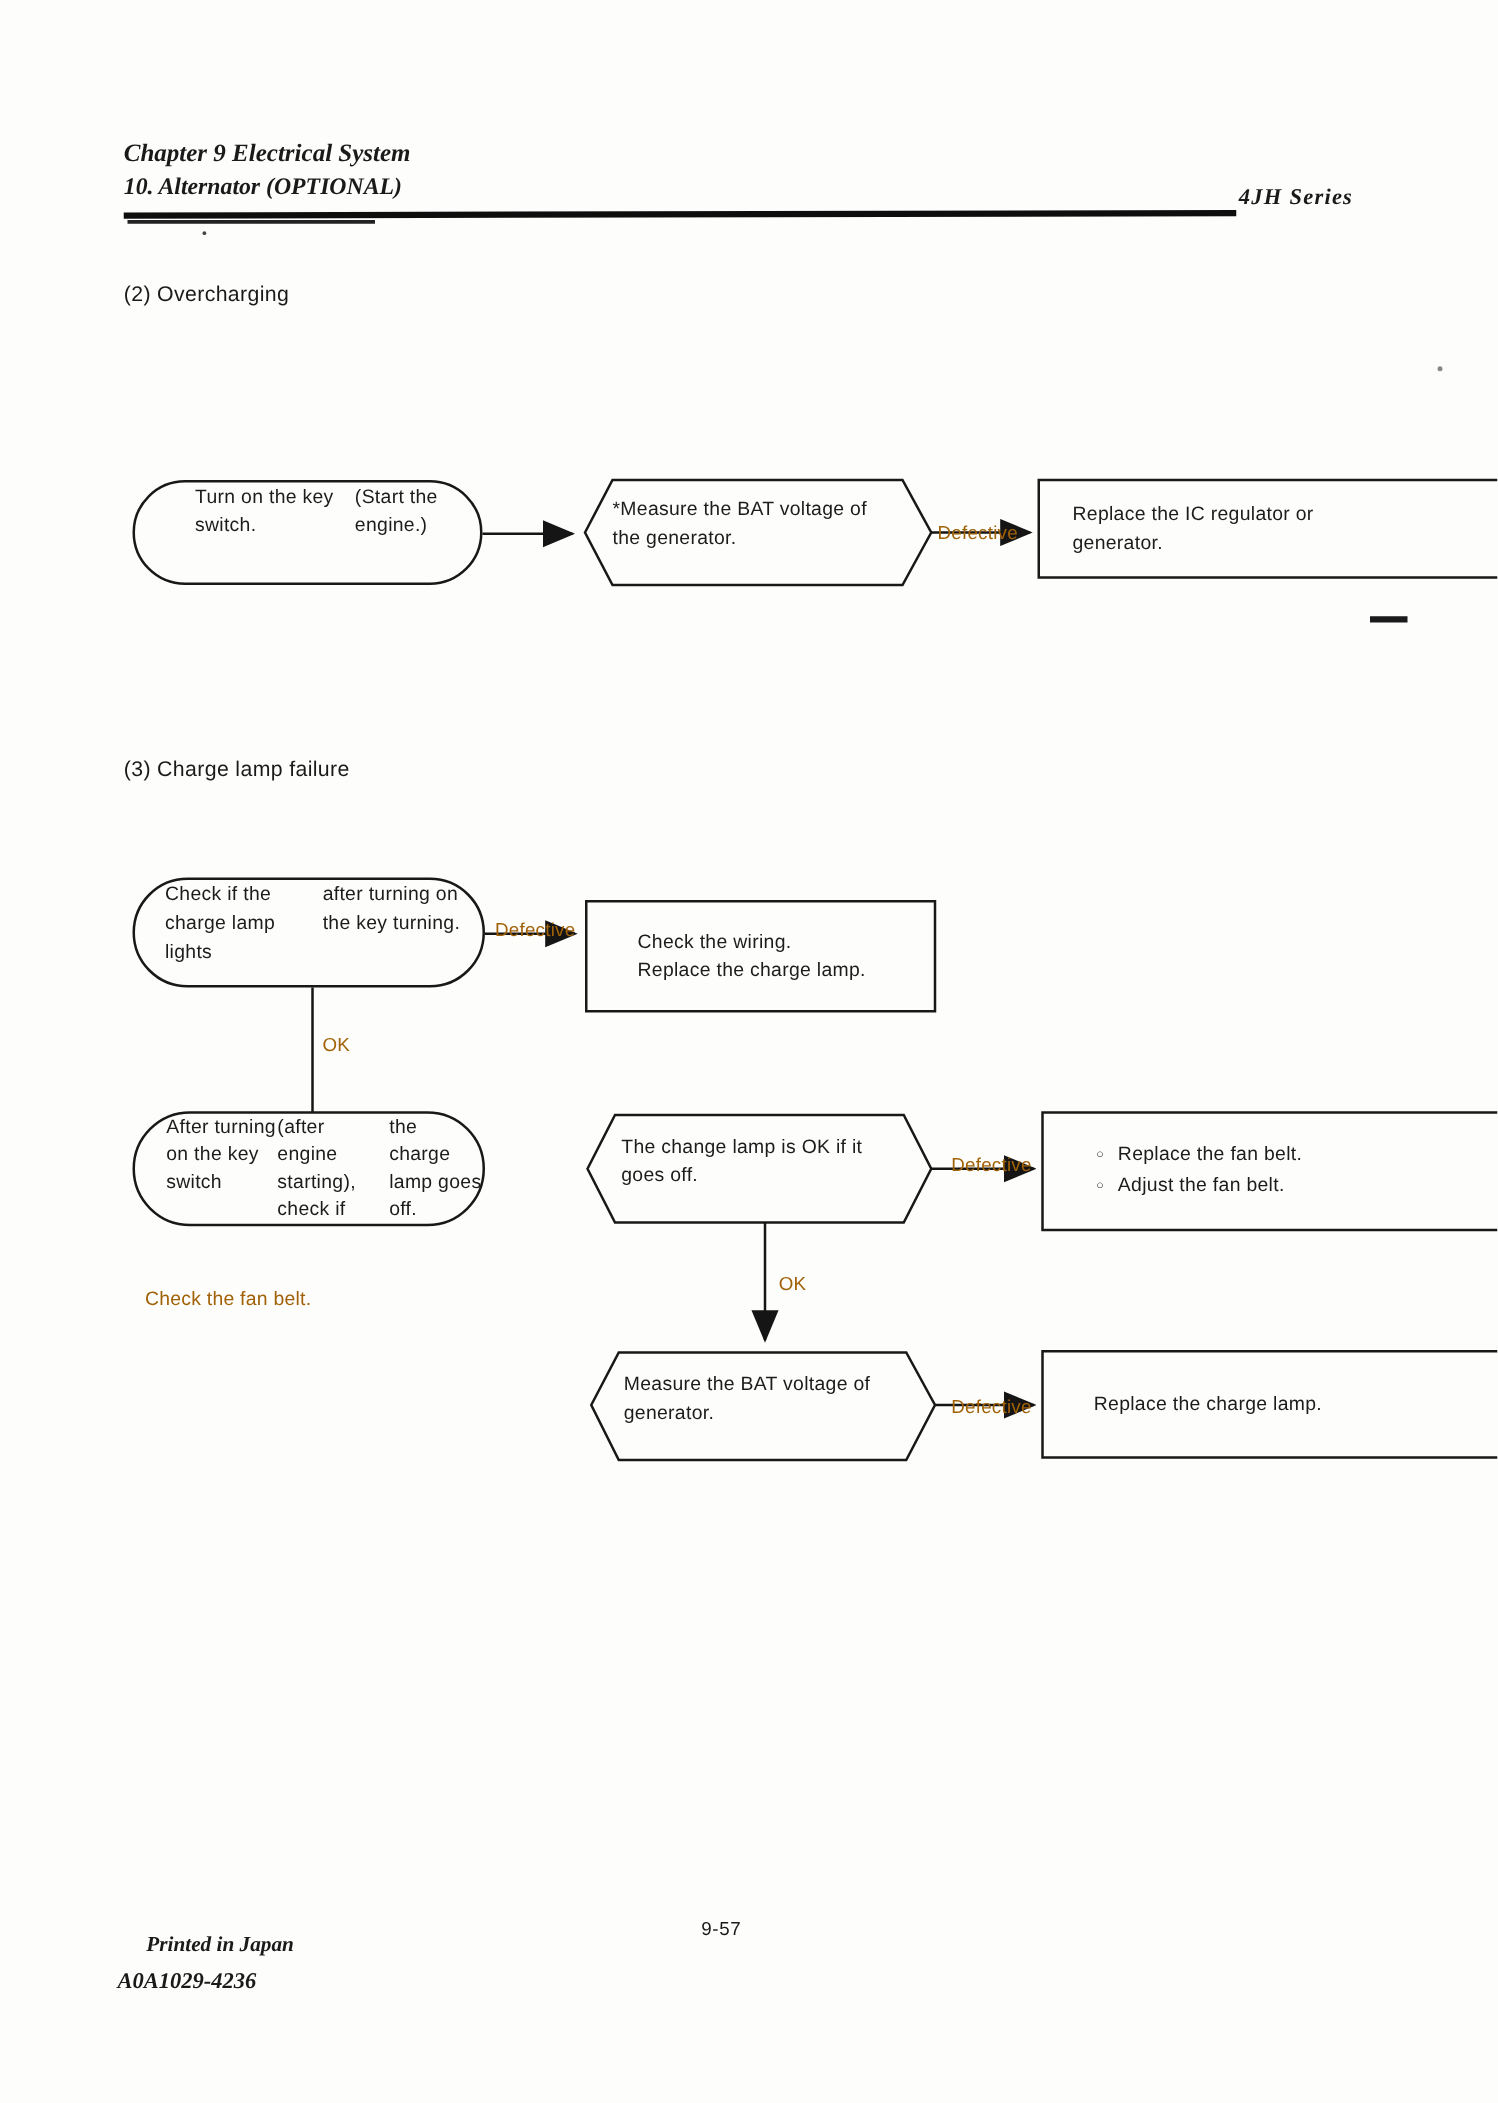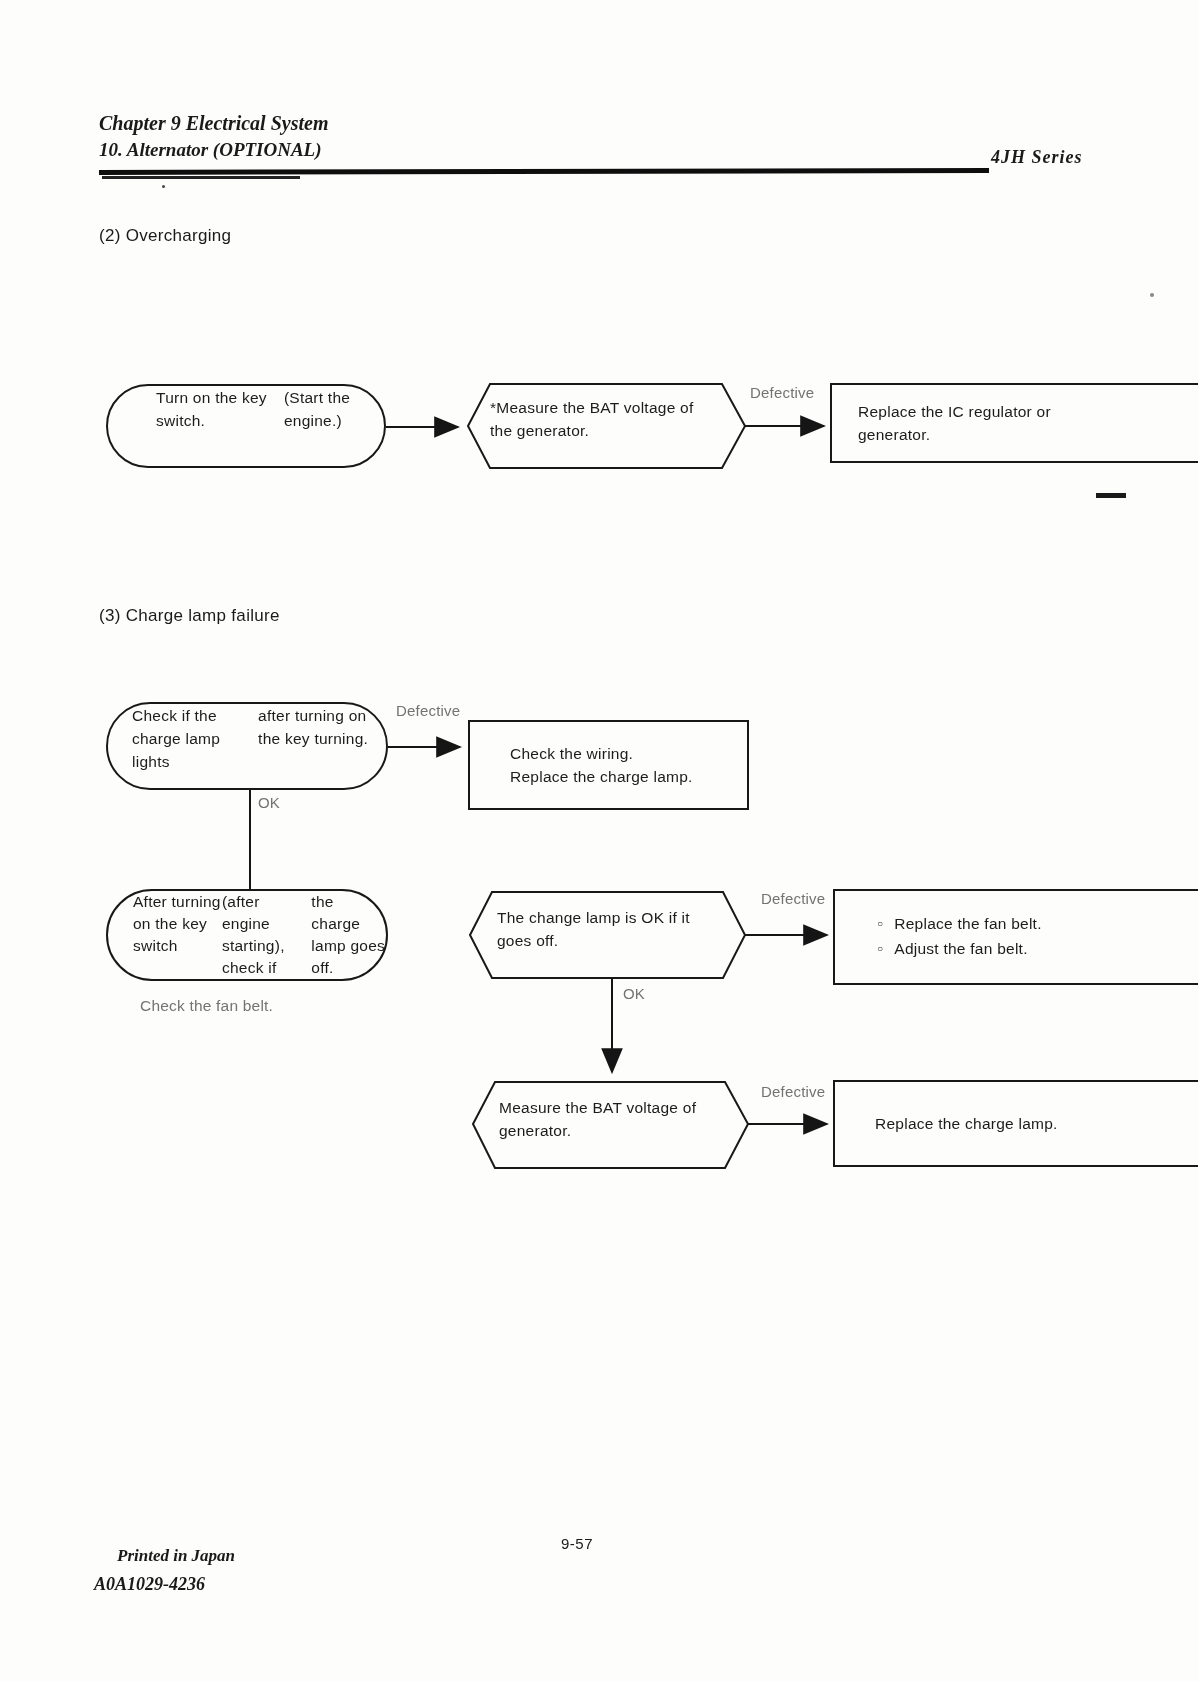--- a/index.html
+++ b/index.html
@@ -1,21 +1,21 @@
 <!DOCTYPE html>
 <html><head>
 <meta charset="utf-8">
 <style>
   html,body{margin:0;padding:0;background:#fdfdfc;}
   .page{position:relative;width:1198px;height:1682px;background:#fdfdfc;overflow:hidden;color:#1a1a1a;text-decoration:underline;}
   .abs{position:absolute;}
   .sans{font-family:"Liberation Sans","DejaVu Sans",sans-serif;}
   .serifbi{font-family:"Liberation Serif","DejaVu Serif",serif;font-style:italic;font-weight:bold;}
   .fc-text{font-family:"Liberation Sans","DejaVu Sans",sans-serif;font-size:15.5px;line-height:23px;color:#1c1c1c;letter-spacing:.25px;}
-  .label{font-family:"Liberation Sans","DejaVu Sans",sans-serif;font-size:15px;color:#737373;letter-spacing:.2px;}
+  .label{font-family:"Liberation Sans","DejaVu Sans",sans-serif;font-size:15px;color:#a16207;letter-spacing:.2px;margin-top:34px;}
   .stadium{position:absolute;border:2px solid #181818;border-radius:48px;background:#fdfdfc;
            display:flex;justify-content:center;box-sizing:border-box;}
   .rectbox{position:absolute;border:2px solid #181818;background:#fdfdfc;
            display:flex;flex-direction:column;justify-content:center;box-sizing:border-box;}
   .svglayer{position:absolute;left:0;top:0;pointer-events:none;}
   .rule{position:absolute;background:#0e0e0e;}
   .bullet-row{display:flex;align-items:baseline;}
   .bullet{font-size:10px;margin-right:11px;position:relative;top:-2px;}
   .hextext{position:absolute;}
   .artifact{position:absolute;background:#1a1a1a;}
@@ -77,21 +77,21 @@
     <div class="fc-text">Check the wiring.</div>
     <div class="fc-text">Replace the charge lamp.</div>
   </div>
   <div class="abs label" style="left:258px;top:794px;">OK</div>
 
   <div class="stadium" style="left:106px;top:889px;width:282px;height:92px;padding-left:25px;">
     <div class="fc-text" style="line-height:22px;">After turning on the key switch</div>
     <div class="fc-text" style="line-height:22px;">(after engine starting), check if</div>
     <div class="fc-text" style="line-height:22px;">the charge lamp goes off.</div>
   </div>
-  <div class="abs label" style="left:140px;top:997px;font-size:15.5px;">Check the fan belt.</div>
+  <div class="abs label" style="left:116px;top:997px;font-size:15.5px;">Check the fan belt.</div>
 
   <div class="hextext fc-text" style="left:497px;top:906px;">
     <div>The change lamp is OK if it</div>
     <div>goes off.</div>
   </div>
   <div class="abs label" style="left:761px;top:890px;">Defective</div>
   <div class="rectbox" style="left:833px;top:889px;width:389px;height:96px;padding-left:42px;">
     <div class="fc-text bullet-row">
       <span class="bullet">○</span>
       <span>Replace the fan belt.</span>

